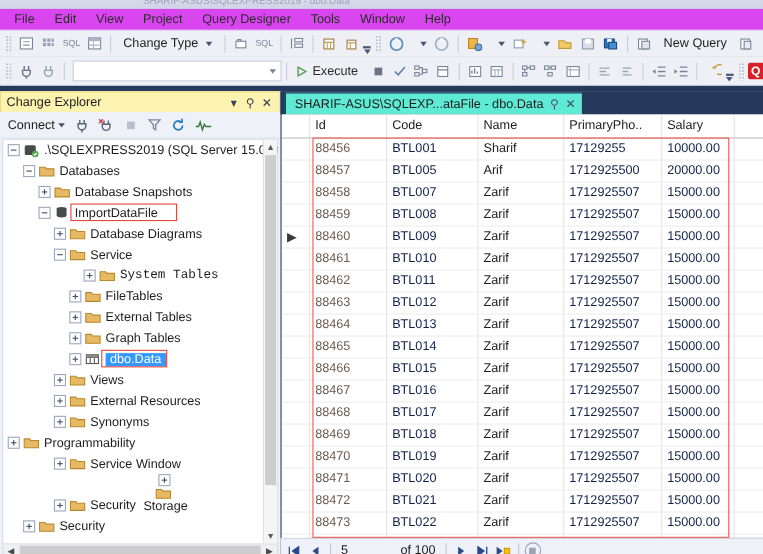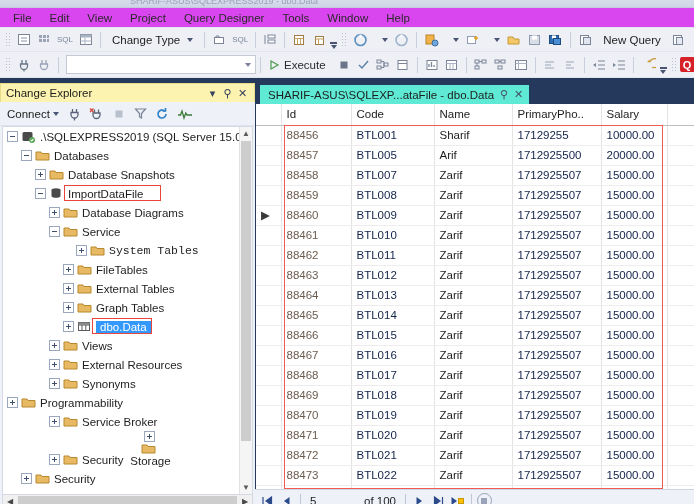--- a/index.html
+++ b/index.html
@@ -677,21 +677,21 @@
               <span class="tico"><svg width="15" height="13">
                   <path d="M1 3h5l1 1.5h7V11H1z" fill="#e8b963" stroke="#b8882e"></path>
                 </svg></span>
               <span class="tlbl">Programmability</span>
             </div>
             <div class="tnode" style="padding-left: 46px;">
               <span class="exp plus"></span>
               <span class="tico"><svg width="15" height="13">
                   <path d="M1 3h5l1 1.5h7V11H1z" fill="#e8b963" stroke="#b8882e"></path>
                 </svg></span>
-              <span class="tlbl">Service Broker</span>
+              <span class="tlbl">Service Window</span>
             </div>
             <div class="tnode" style="padding-left: 46px; flex-direction: column;">
               <span class="exp plus"></span>
               <span class="tico"><svg width="15" height="13">
                   <path d="M1 3h5l1 1.5h7V11H1z" fill="#e8b963" stroke="#b8882e"></path>
                 </svg></span>
               <span class="tlbl">Storage</span>
             </div>
             <div class="tnode" style="padding-left: 46px;">
               <span class="exp plus"></span>

